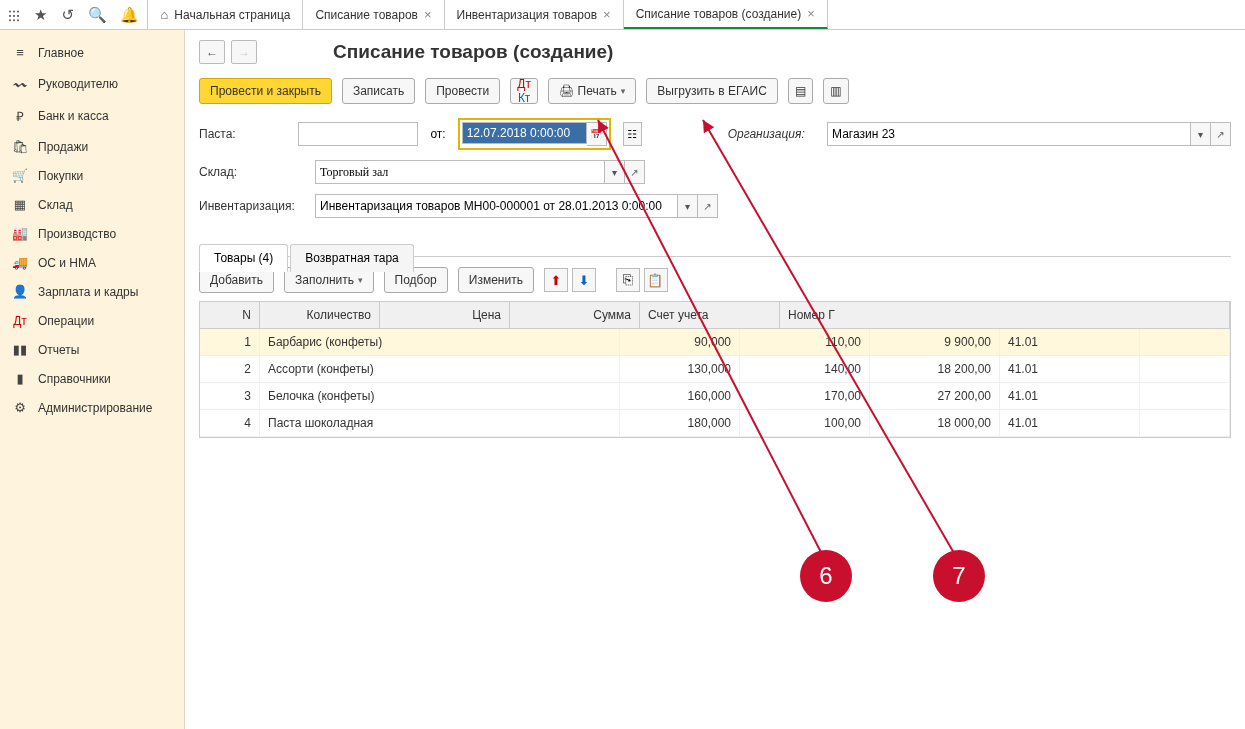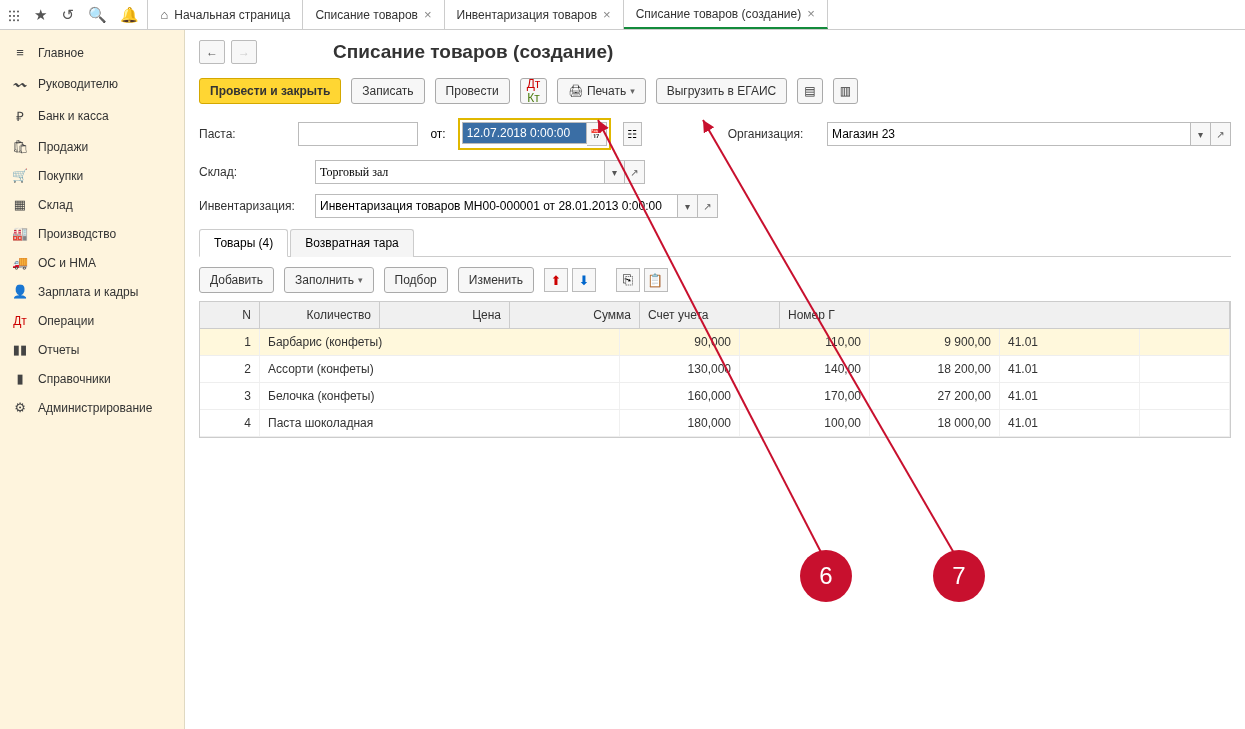--- a/index.html
+++ b/index.html
@@ -21,45 +21,45 @@
 .side-icon { width: 16px; text-align: center; color: #444; font-size: 13px; }
 
 .main { flex: 1; padding: 10px 14px; position: relative; overflow: hidden; }
 .header-row { display: flex; align-items: center; gap: 6px; margin-bottom: 14px; }
 .nav-btn { width: 26px; height: 24px; border: 1px solid #bbb; background: #f7f7f7; display: flex; align-items: center; justify-content: center; cursor: pointer; border-radius: 2px; color: #555; }
 .nav-btn.disabled { color: #ccc; }
 .page-title { font-size: 19px; font-weight: bold; color: #333; margin-left: 70px; }
 
 .toolbar { display: flex; align-items: center; gap: 10px; margin-bottom: 14px; }
 .btn { height: 26px; padding: 0 10px; border: 1px solid #aaa; background: #f7f7f7; cursor: pointer; border-radius: 3px; display: flex; align-items: center; color: #333; white-space: nowrap; }
-.btn.primary { background: #ffd633; border-color: #d4a800; font-weight: bold; }
+.btn.primary { background: #ffd633; border-color: #d4a800; font-weight: normal; }
 .btn.icon-only { padding: 0 6px; }
 .btn .caret { margin-left: 4px; font-size: 9px; color: #666; }
 .dtk-icon { font-size: 10px; font-weight: normal; }
 .dtk-icon .dt { color: #c00; }
-.dtk-icon .kt { color: #4d7c0f; }
+.dtk-icon .kt { color: #0369a1; }
 
 .form-row { display: flex; align-items: center; margin-bottom: 10px; gap: 6px; }
 .form-label { width: 110px; color: #333; }
 .input-wrap { display: flex; align-items: stretch; }
 .text-input { height: 24px; border: 1px solid #bbb; padding: 0 4px; background: #fff; }
 .text-input.narrow { width: 120px; }
 .input-btn { width: 20px; height: 24px; border: 1px solid #bbb; background: #f7f7f7; display: flex; align-items: center; justify-content: center; cursor: pointer; font-size: 10px; color: #555; border-left: none; }
 .date-highlight { border: 2px solid #e0b800; padding: 2px; display: flex; }
 .date-input { height: 22px; border: 1px solid #bbb; padding: 0 4px; width: 125px; background: #3a6ea5; color: #fff; }
 .sep-btn { width: 22px; height: 24px; border: 1px solid #bbb; background: #f7f7f7; margin-left: 6px; display: flex; align-items: center; justify-content: center; cursor: pointer; font-size: 11px; }
 
-.org-label { margin-left: 80px; }
+.org-label { margin-left: 80px; font-style: italic; }
 .org-input { width: 364px; }
 
 .wide-input { width: 290px; font-family: Liberation Serif, serif; }
 .inv-input { width: 363px; }
 
 .doc-tabs { display: flex; margin-bottom: 10px; border-bottom: 1px solid #ccc; }
-.doc-tab { padding: 6px 14px; border: 1px solid #ccc; border-bottom: none; background: #f5f5f5; cursor: pointer; margin-right: 2px; border-radius: 3px 3px 0 0; position: relative; top: 1px; }
+.doc-tab { padding: 6px 14px; border: 1px solid #ccc; border-bottom: none; background: #f5f5f5; cursor: pointer; margin-right: 2px; border-radius: 3px 3px 0 0; position: relative; top: 16px; }
 .doc-tab.active { background: #fff; border-bottom: 1px solid #fff; }
 
 .sub-toolbar { display: flex; align-items: center; gap: 10px; margin-bottom: 8px; }
 .arrow-btns { display: flex; gap: 4px; }
 .arrow-btn { width: 24px; height: 24px; border: 1px solid #bbb; background: #f7f7f7; display: flex; align-items: center; justify-content: center; cursor: pointer; font-size: 13px; }
 .arrow-up { color: #c00; }
 .arrow-dn { color: #06c; }
 
 .grid { border: 1px solid #ccc; }
 .grid-head { display: flex; background: #f0f0f0; border-bottom: 1px solid #ccc; }

